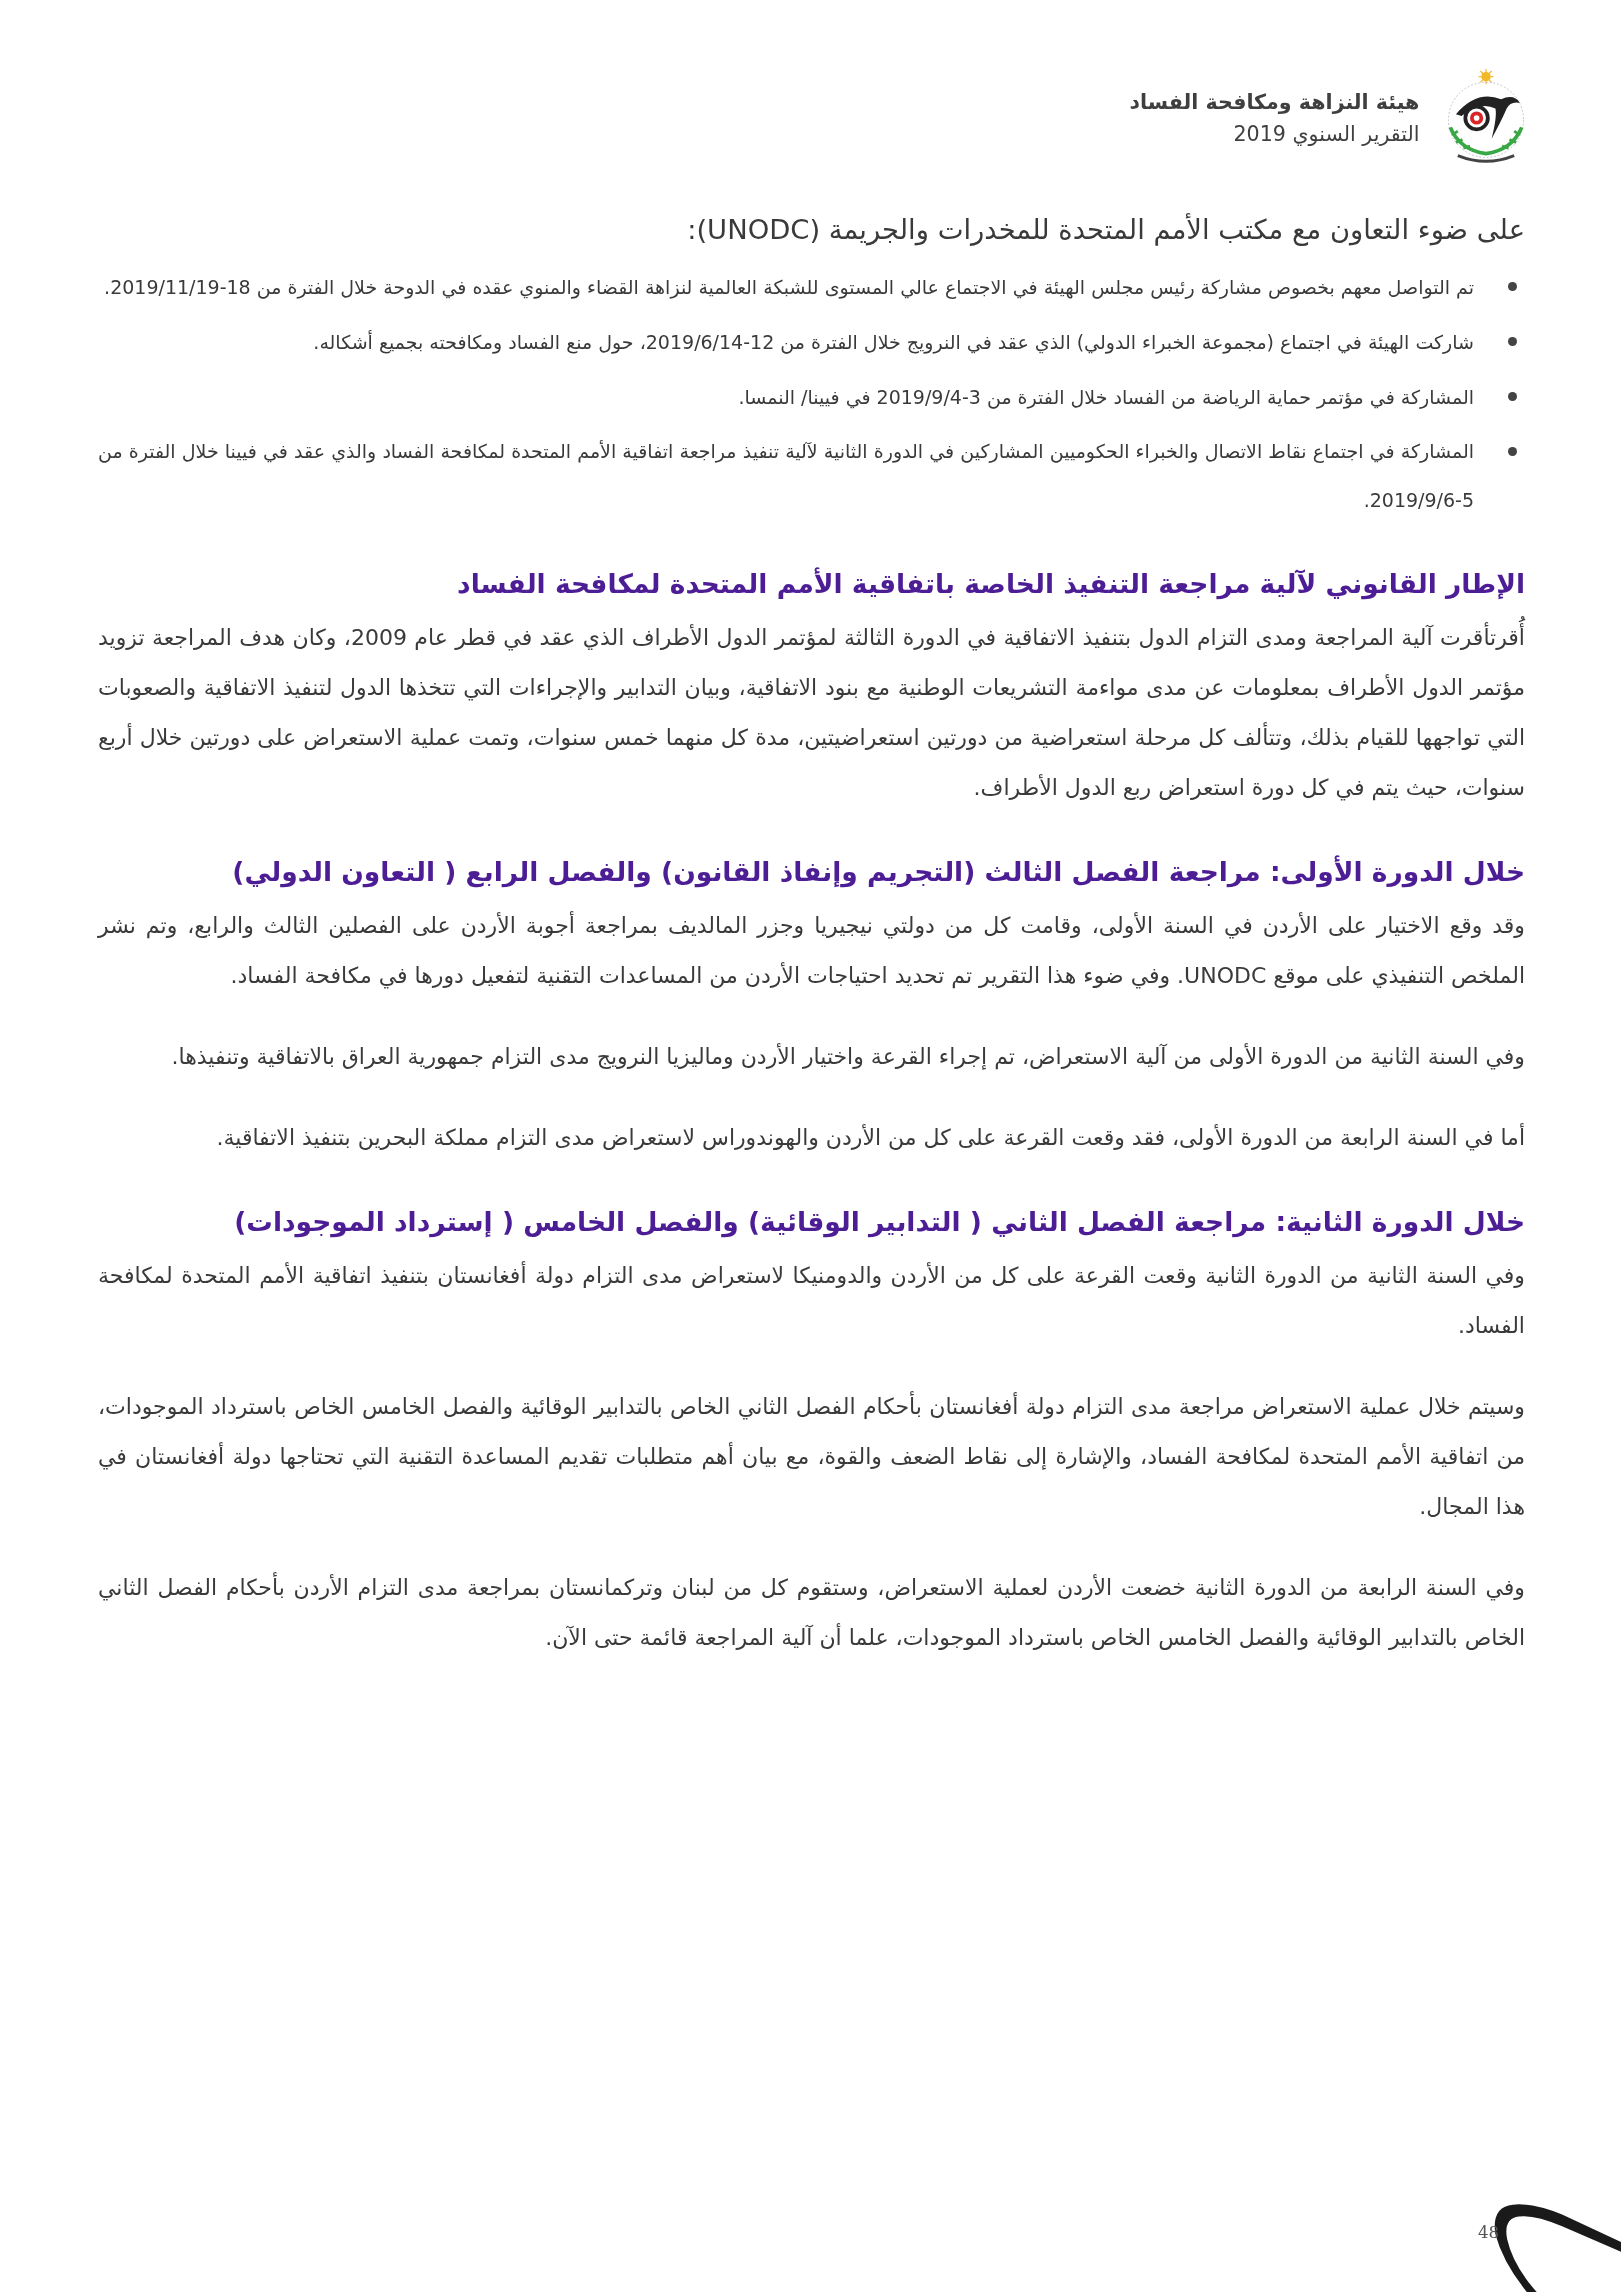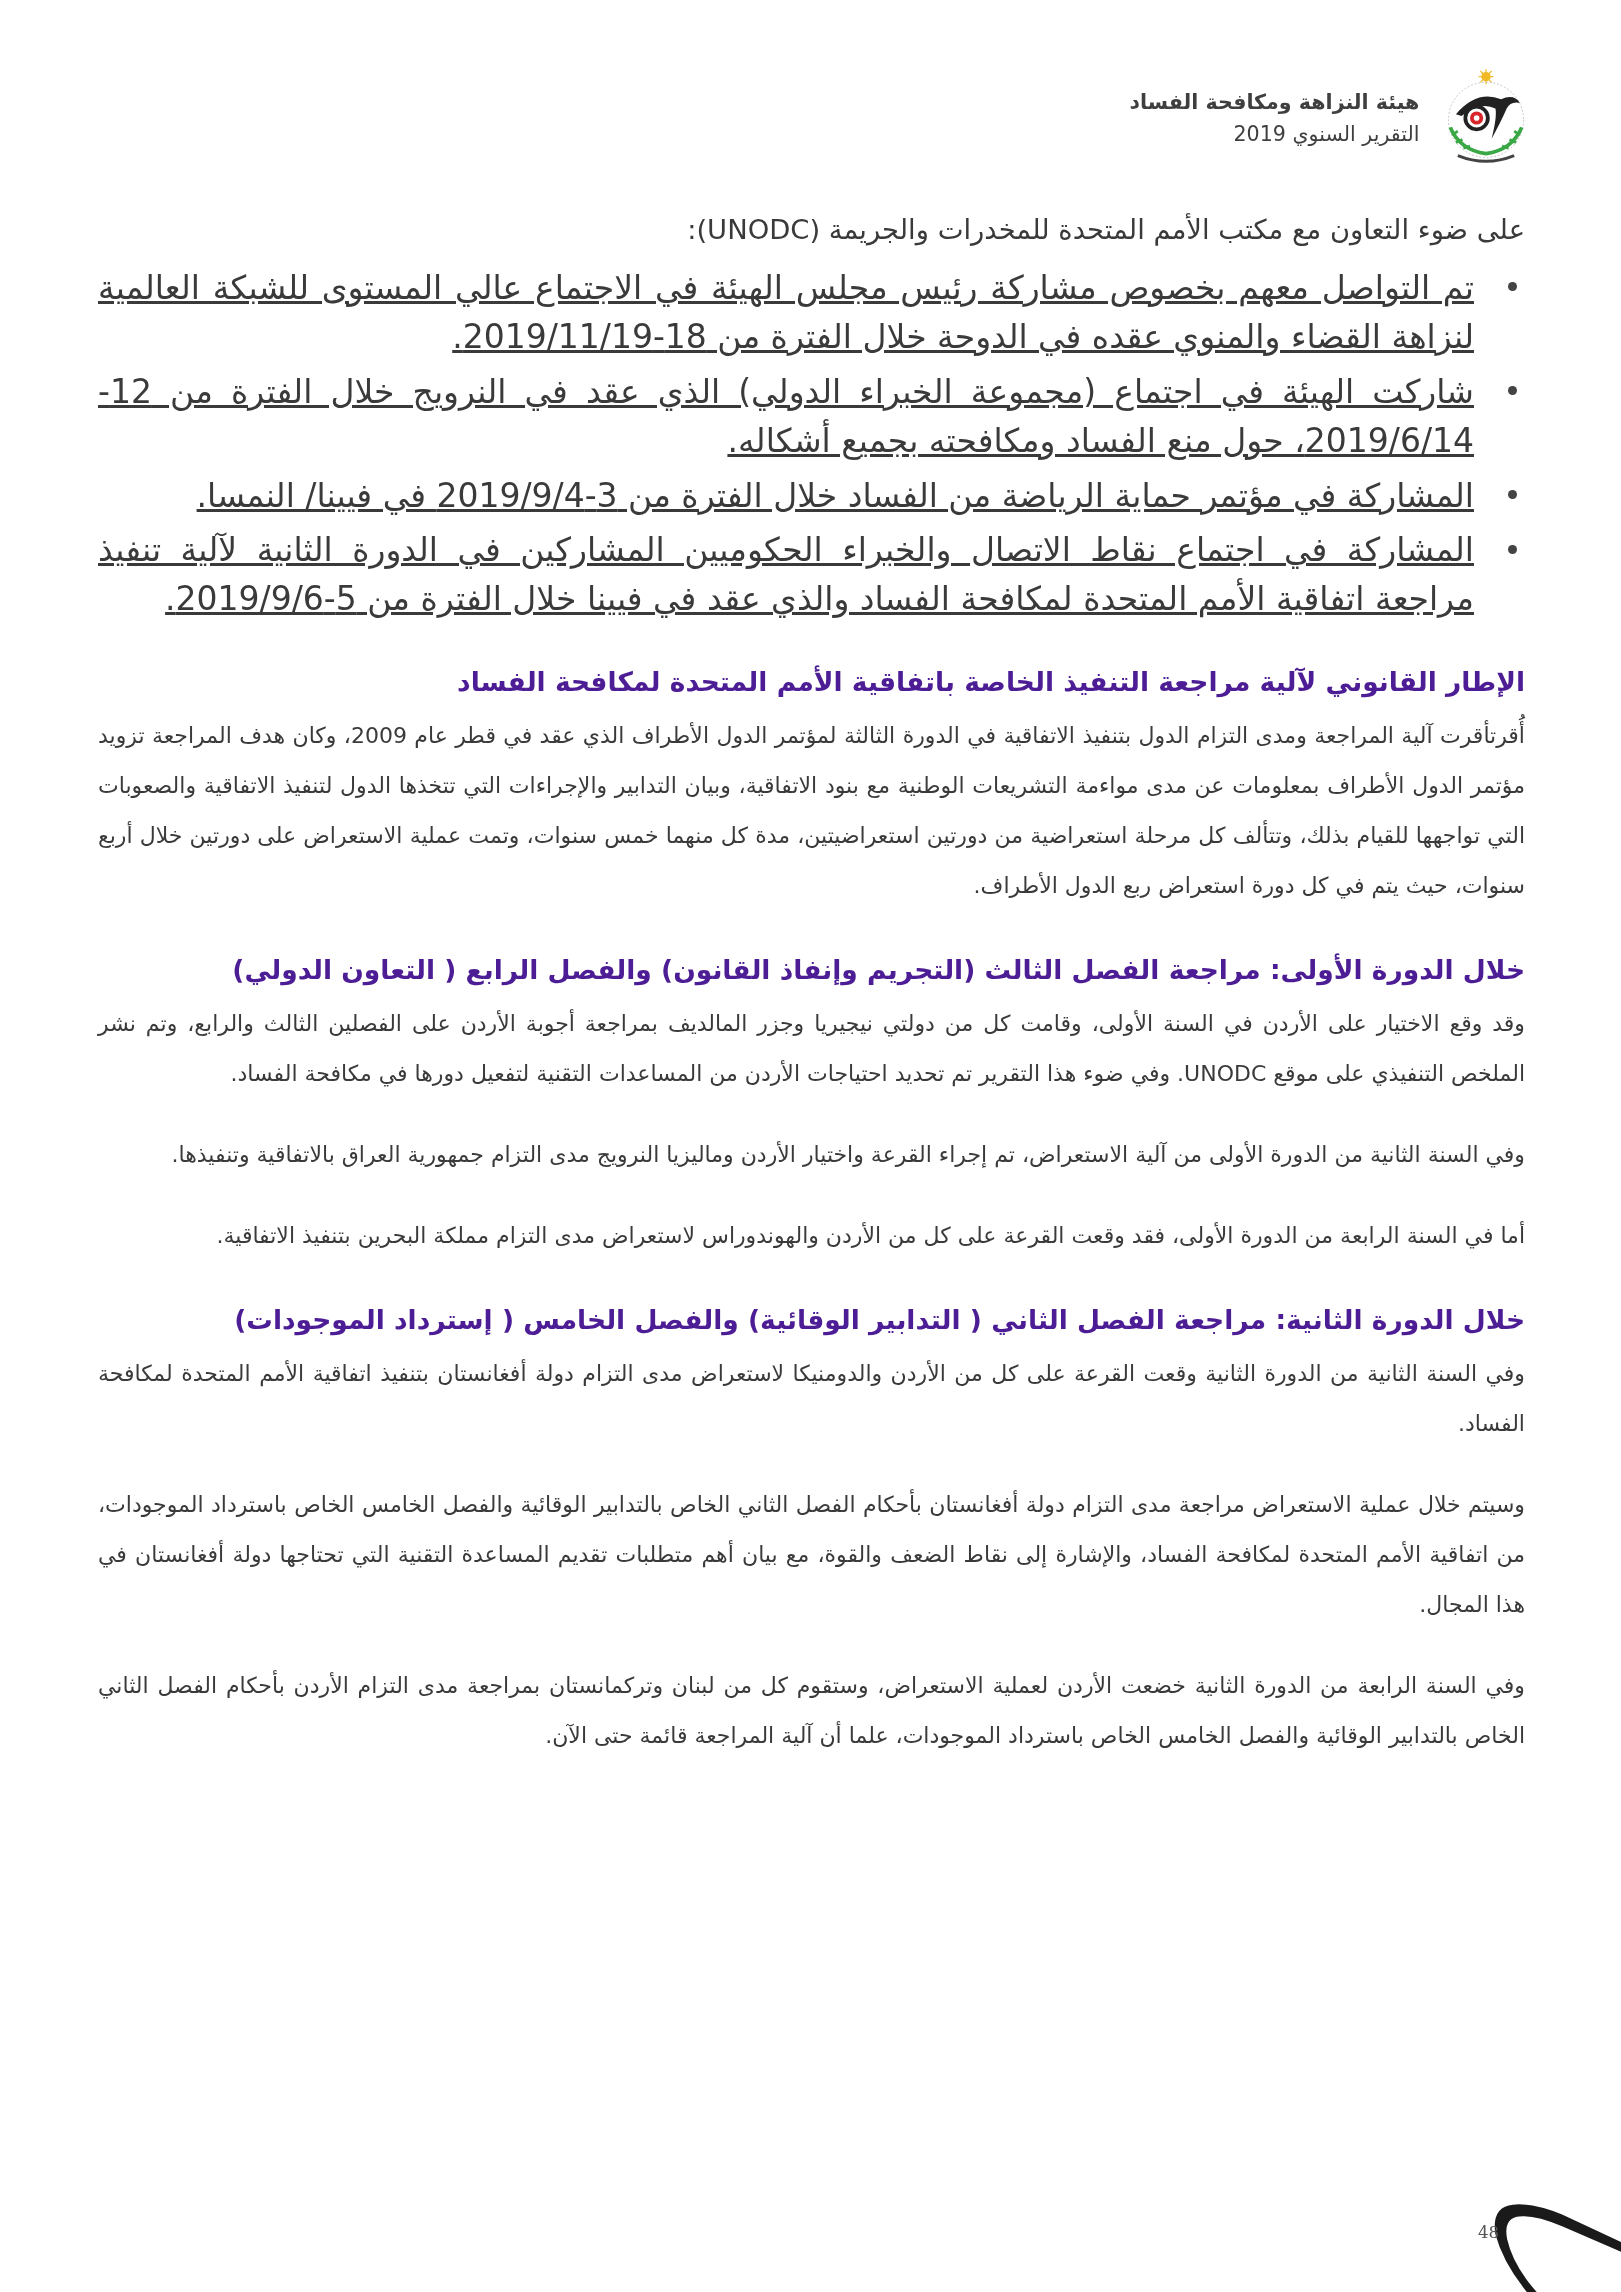--- a/index.html
+++ b/index.html
@@ -6,21 +6,21 @@
   body { width: 1621px; height: 2293px; position: relative; overflow: hidden;
          font-family: "DejaVu Sans", sans-serif; color: #3a3a3a; }
   .header { position: absolute; top: 69px; right: 88px; display: flex; flex-direction: row; align-items: center; direction: rtl; gap: 19.6px; }
   .header-titles { display: flex; flex-direction: column; gap: 8px; }
   .header-titles .t1 { font-size: 20.6px; font-weight: bold; color: #3f3f3f; }
   .header-titles .t2 { font-size: 20.6px; font-weight: normal; color: #3f3f3f; }
   .logo { width: 94px; height: 98px; }
   .content { position: absolute; top: 206px; left: 98px; width: 1427px; direction: rtl; text-align: justify; }
   .intro { font-size: 27.4px; line-height: 47px; margin: 0 0 9.8px 0; }
   ul.bullets { list-style: none; margin: 0; padding: 0; }
-  ul.bullets li { position: relative; padding-right: 51px; font-size: 33px; line-height: 49px; margin-bottom: 5.9px; text-decoration: underline; }
+  ul.bullets li { position: relative; padding-right: 51px; font-size: 19px; line-height: 49px; margin-bottom: 5.9px; }
   ul.bullets li .dot { position: absolute; right: 7.8px; top: 19.6px; width: 8.8px; height: 8.8px; border-radius: 50%; background: #444; }
   h2 { font-size: 26.5px; font-weight: bold; margin: 37px 0 7.8px 0; line-height: 43px; color: #4c1d95; }
   p { font-size: 22px; line-height: 50px; margin: 0 0 31px 0; text-align: justify; }
   p.tight { margin-bottom: 7.8px; }
   .page-num-wrap { position: absolute; right: 0; bottom: 0; width: 216px; height: 108px; }
   .page-num { position: absolute; left: 73px; top: 37px; font-size: 16.7px; font-family: "DejaVu Serif", serif; color: #555; }
 </style>
 </head>
 <body>
 

